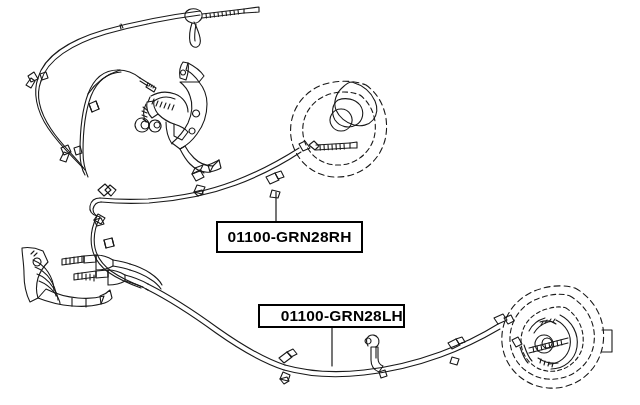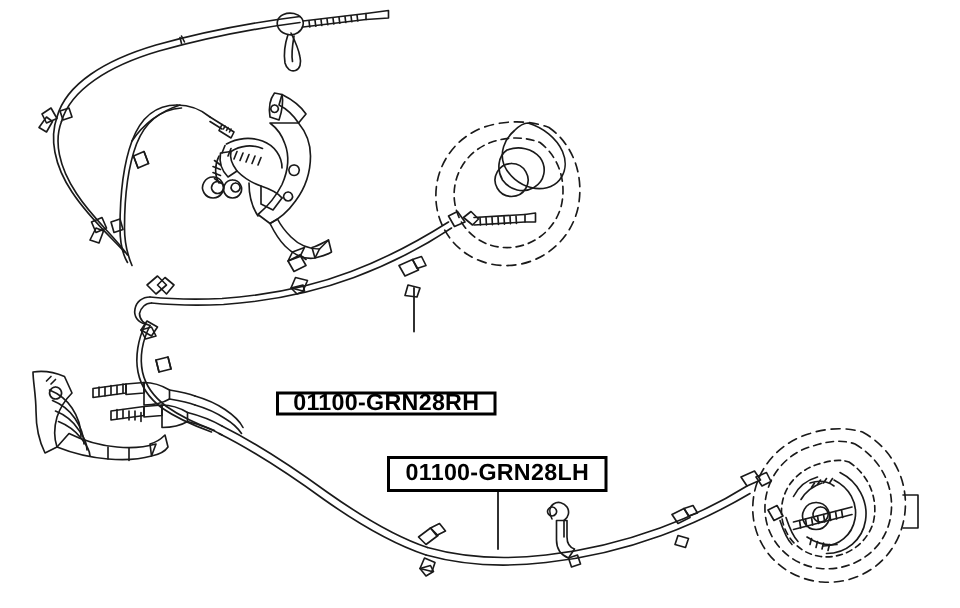--- a/index.html
+++ b/index.html
@@ -34,31 +34,31 @@
     justify-content: center;
     font-family: "Liberation Sans", sans-serif;
     font-weight: bold;
     font-size: 15.5px;
     letter-spacing: 0.2px;
     color: #000000;
     white-space: nowrap;
     line-height: 1;
   }
   #callout-rh {
-    left: 184px;
+    left: 216px;
     top: 221px;
     width: 147px;
-    height: 16px;
-    margin-top: 40px;
+    height: 32px;
   }
   #callout-lh {
     left: 258px;
     top: 304px;
     width: 147px;
     height: 24px;
+    justify-content: flex-end;
   }
 </style>
 </head>
 <body>
 
 <div id="page">
 
   <svg id="diagram-svg" viewBox="0 0 640 405" xmlns="http://www.w3.org/2000/svg">
     <g fill="none" stroke="#1a1a1a" stroke-width="1.1" stroke-linecap="round" stroke-linejoin="round">
 

